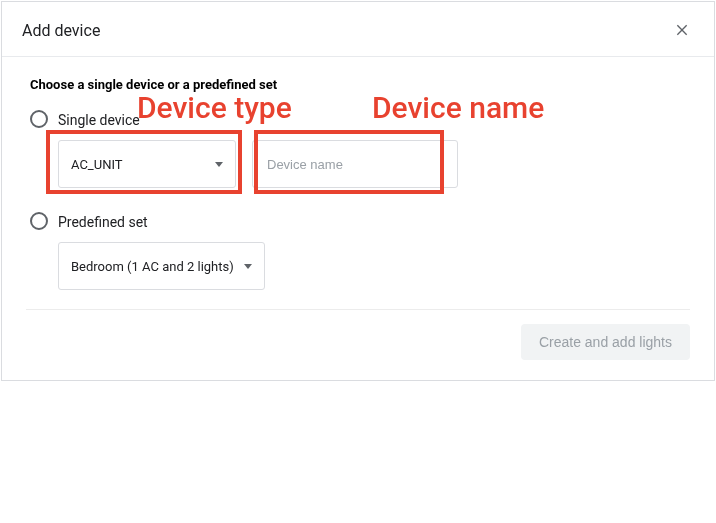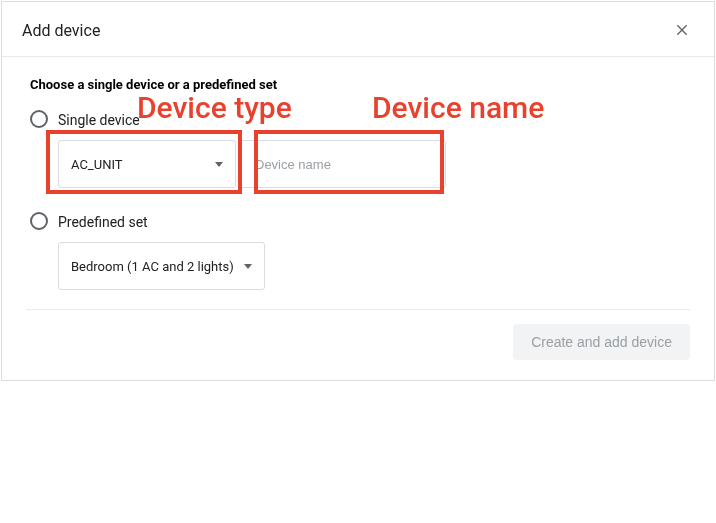--- a/index.html
+++ b/index.html
@@ -72,21 +72,21 @@
       flex-shrink: 0;
       cursor: pointer;
       background: #fff;
     }
     .radio-label {
       font-size: 14px;
       color: #202124;
     }
     .controls-row {
       display: flex;
-      gap: 4px;
+      gap: 16px;
       margin-left: 28px;
       margin-bottom: 24px;
       align-items: flex-start;
       position: relative;
     }
     .select-box {
       border: 1px solid #dadce0;
       border-radius: 3px;
       height: 48px;
       min-width: 178px;
@@ -202,20 +202,20 @@
     <div class="controls-row">
       <div class="select-box predefined">
         <span class="select-value">Bedroom (1 AC and 2 lights)</span>
         <span class="select-arrow"></span>
       </div>
     </div>
   </div>
 
   <div class="footer">
     <div class="footer-divider"></div>
-    <button class="submit-btn">Create and add device</button>
+    <button class="submit-btn">Create and add lights</button>
   </div>
 
   <div class="annotation-highlight" style="left:44px; top:128px; width:196px; height:64px;"></div>
   <div class="annotation-highlight" style="left:252px; top:128px; width:190px; height:64px;"></div>
   <div class="annotation-label" style="left:135px; top:88px; font-size:30px;">Device type</div>
   <div class="annotation-label" style="left:370px; top:88px; font-size:30px;">Device name</div>
 </div>
 
 </body></html>

